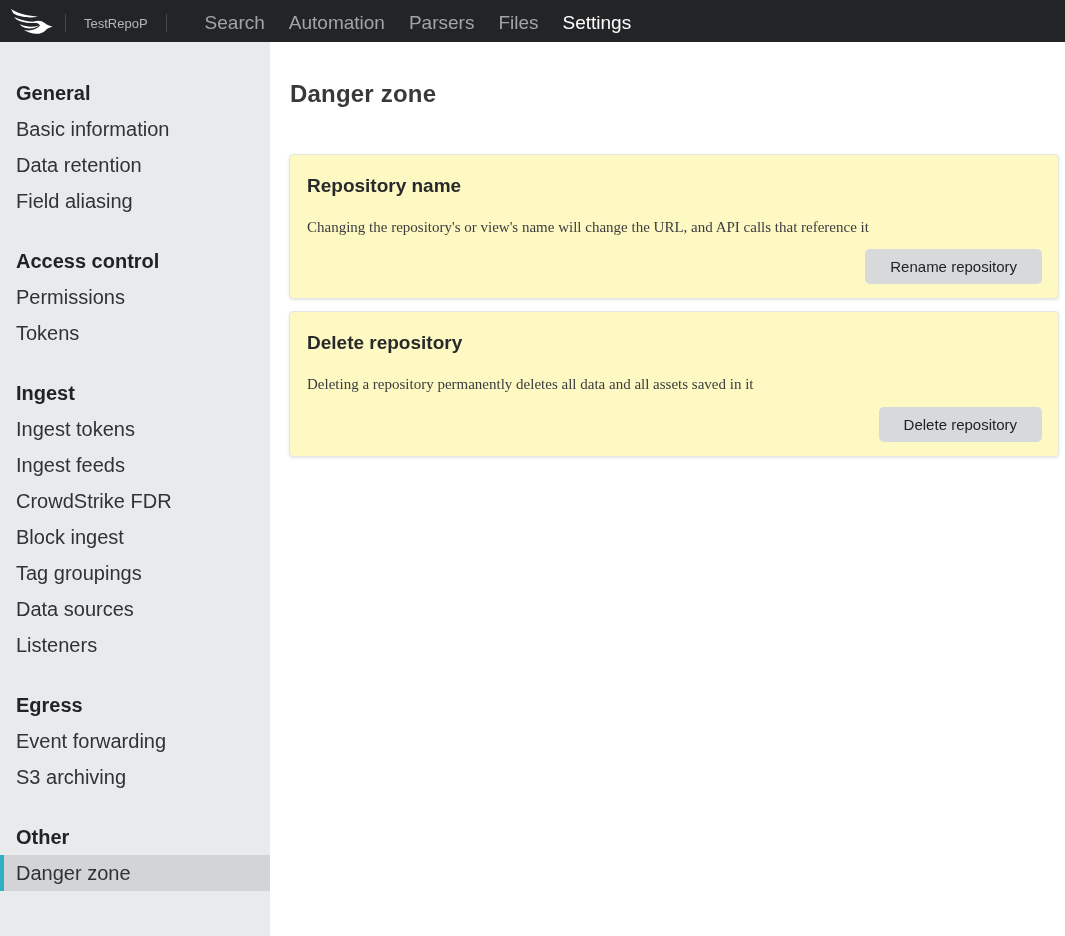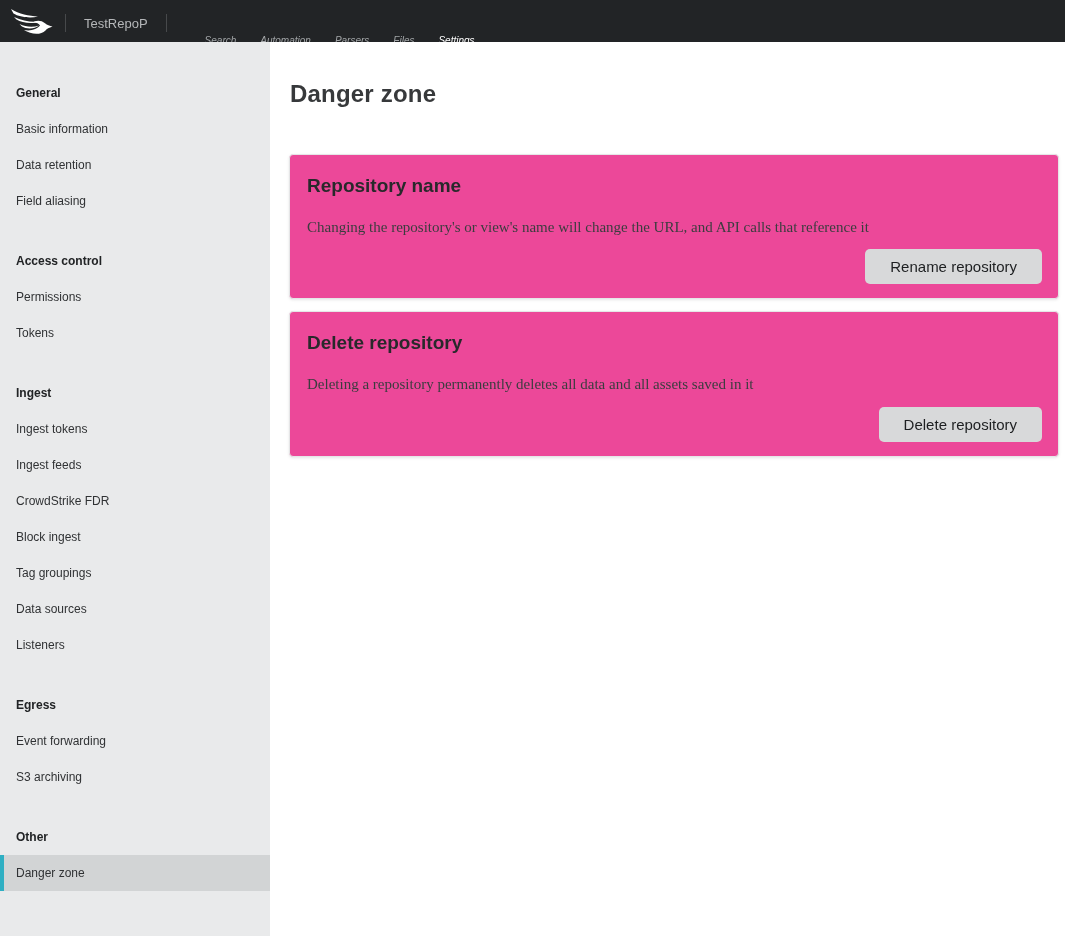--- a/index.html
+++ b/index.html
@@ -32,27 +32,26 @@
     font-size: 13px;
     color: #b5b7b9;
     margin: 0 8px;
     white-space: nowrap;
   }
   .nav-items { display: flex; height: 100%; margin-left: 16px; }
   .nav-item {
     position: relative;
     height: 100%;
     display: flex; align-items: center;
-    padding: 17px 12px;
-    font-size: 10px;
+    padding: 0 12px;
+    font-size: 19px;
     color: #a2a5a7;
     cursor: pointer;
     text-decoration: none;
     white-space: nowrap;
-    font-style: italic;
   }
   .nav-item.active { color: #ffffff; }
   .tab-underline {
     position: absolute; left: 0; right: 0; bottom: 0;
     height: 4px;
     background: #2fafc3;
   }
 
   
   .sidebar {
@@ -60,21 +59,21 @@
     width: 270px;
     background: #e9eaeb;
     padding-top: 33px;
     box-sizing: border-box;
   }
   .side-group { margin-bottom: 24px; }
   .side-row {
     height: 36px;
     display: flex; align-items: center;
     padding-left: 16px;
-    font-size: 12px;
+    font-size: 20px;
     box-sizing: border-box;
   }
   .side-header { font-weight: 700; color: #212325; cursor: default; }
   .side-item { color: #303234; cursor: pointer; }
   .side-item.selected {
     background: #d2d4d5;
     border-left: 4px solid #2fafc3;
     padding-left: 12px;
   }
 
@@ -88,21 +87,21 @@
   .page-title {
     font-size: 24px;
     font-weight: 700;
     color: #37393b;
     margin: 0 0 46px 1px;
     letter-spacing: 0.2px;
   }
   .card {
     width: 770px;
     box-sizing: border-box;
-    background: #ec4899;
+    background: #fef9c3;
     border: 1px solid #e5e6e7;
     border-radius: 4px;
     box-shadow: 0 1px 3px rgba(0,0,0,0.10);
     padding: 20px 16px 14px 17px;
     margin-bottom: 12px;
   }
   .card-title {
     font-size: 19px;
     font-weight: 700;
     color: #28292b;

